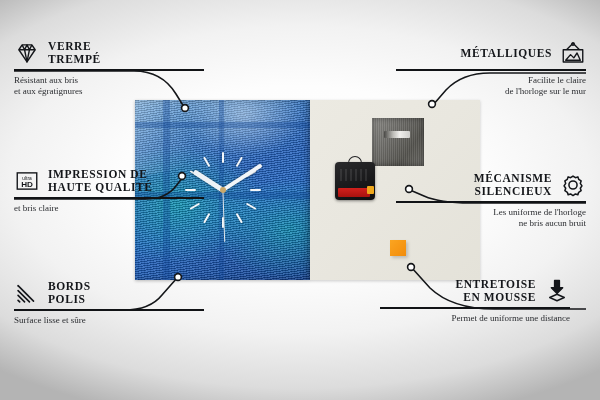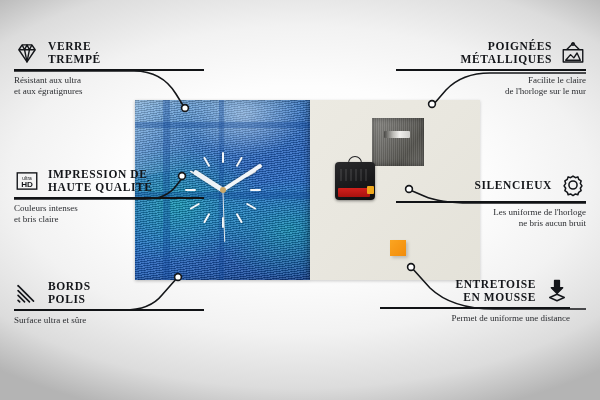--- a/index.html
+++ b/index.html
@@ -223,83 +223,82 @@
           <path d="M6 12 L10 6 H22 L26 12 L16 27 Z"></path>
           <path d="M6 12 H26 M10 6 L13 12 L16 27 L19 12 L22 6 M13 12 L16 6 L19 12"></path>
         </g>
       </svg>
       <div>
         <div class="title">VERRE</div>
         <div class="title">TREMPÉ</div>
       </div>
     </div>
     <div class="rule"></div>
-    <div class="desc">Résistant aux ultra</div>
+    <div class="desc">Résistant aux bris</div>
     <div class="desc">et aux égratignures</div>
   </div>
 
   <div class="feature f-left" id="f-impr">
     <div class="head">
       <svg class="ico" viewBox="0 0 32 32">
         <rect x="4" y="6" width="24" height="20" fill="none" stroke="#14161a" stroke-width="1.7"></rect>
         <text x="16" y="14.5" text-anchor="middle" font-family="Liberation Sans, sans-serif" font-size="6" fill="#14161a">ultra</text>
         <text x="16" y="23" text-anchor="middle" font-family="Liberation Sans, sans-serif" font-size="10" font-weight="bold" fill="#14161a">HD</text>
       </svg>
       <div>
         <div class="title">IMPRESSION DE</div>
         <div class="title">HAUTE QUALITÉ</div>
       </div>
     </div>
     <div class="rule"></div>
-    <div class="desc">Couleurs intenses</div>
     <div class="desc">et bris claire</div>
   </div>
 
   <div class="feature f-left" id="f-bords">
     <div class="head">
       <svg class="ico" viewBox="0 0 32 32">
         <g stroke="#14161a" stroke-width="2" stroke-linecap="round">
           <path d="M5 7 L24 26"></path>
             <path d="M5 13 L19 27"></path>
             <path d="M5 19 L13 27"></path>
             <path d="M5 25 L7 27"></path>
         </g>
       </svg>
       <div>
         <div class="title">BORDS</div>
         <div class="title">POLIS</div>
       </div>
     </div>
     <div class="rule"></div>
-    <div class="desc">Surface ultra et sûre</div>
+    <div class="desc">Surface lisse et sûre</div>
   </div>
 
   <div class="feature f-right" id="f-poign">
     <div class="head">
       <div>
-        <div class="title">POIGNÉES</div>
         <div class="title">MÉTALLIQUES</div>
       </div>
       <svg class="ico" viewBox="0 0 32 32">
         <g fill="none" stroke="#14161a" stroke-width="1.7" stroke-linejoin="round">
           <rect x="4" y="12" width="24" height="15"></rect>
           <path d="M16 4 L8 12 M16 4 L24 12"></path>
           <circle cx="16" cy="5" r="1.6"></circle>
           <path d="M7 25 L13 18 L17 22 L21 16 L25 25 Z"></path>
         </g>
       </svg>
     </div>
     <div class="rule"></div>
     <div class="desc">Facilite le claire</div>
     <div class="desc">de l'horloge sur le mur</div>
   </div>
 
   <div class="feature f-right" id="f-meca">
     <div class="head">
       <div>
+        <div class="title">MÉCANISME</div>
         <div class="title">SILENCIEUX</div>
       </div>
       <svg class="ico" viewBox="0 0 32 32">
         <g fill="none" stroke="#14161a" stroke-width="1.9" stroke-linejoin="round">
           <path d="M16 5 l3 2 3-1 1 3 3 2 -1 3 2 3 -2 3 1 3 -3 2 -1 3 -3 -1 -3 2 -3 -2 -3 1 -1 -3 -3 -2 1 -3 -2 -3 2 -3 -1 -3 3 -2 1 -3 3 1 Z"></path>
           <circle cx="16" cy="16" r="5"></circle>
         </g>
       </svg>
     </div>
     <div class="rule"></div>

